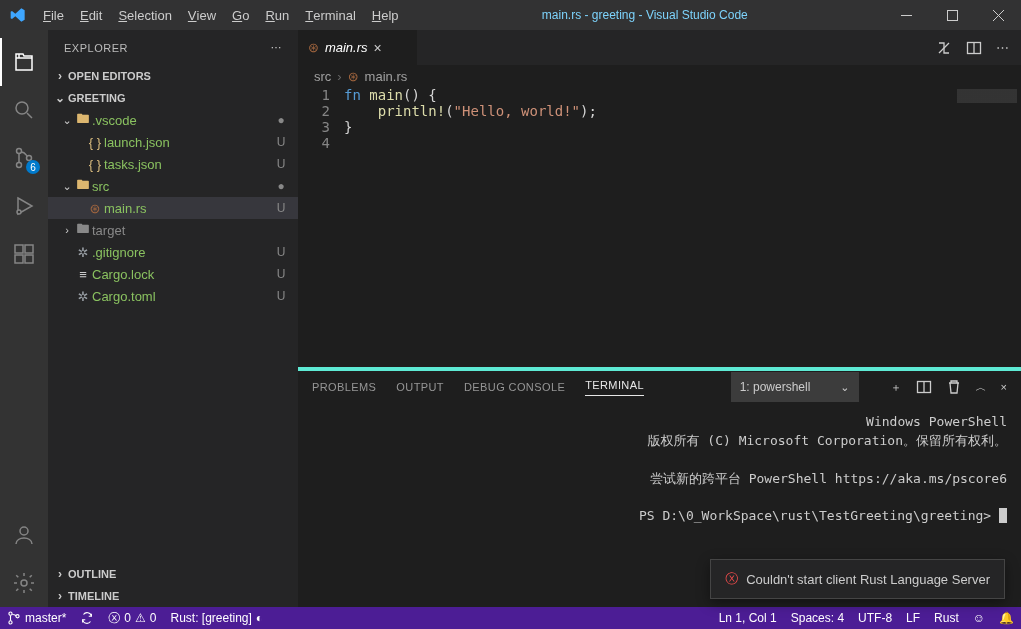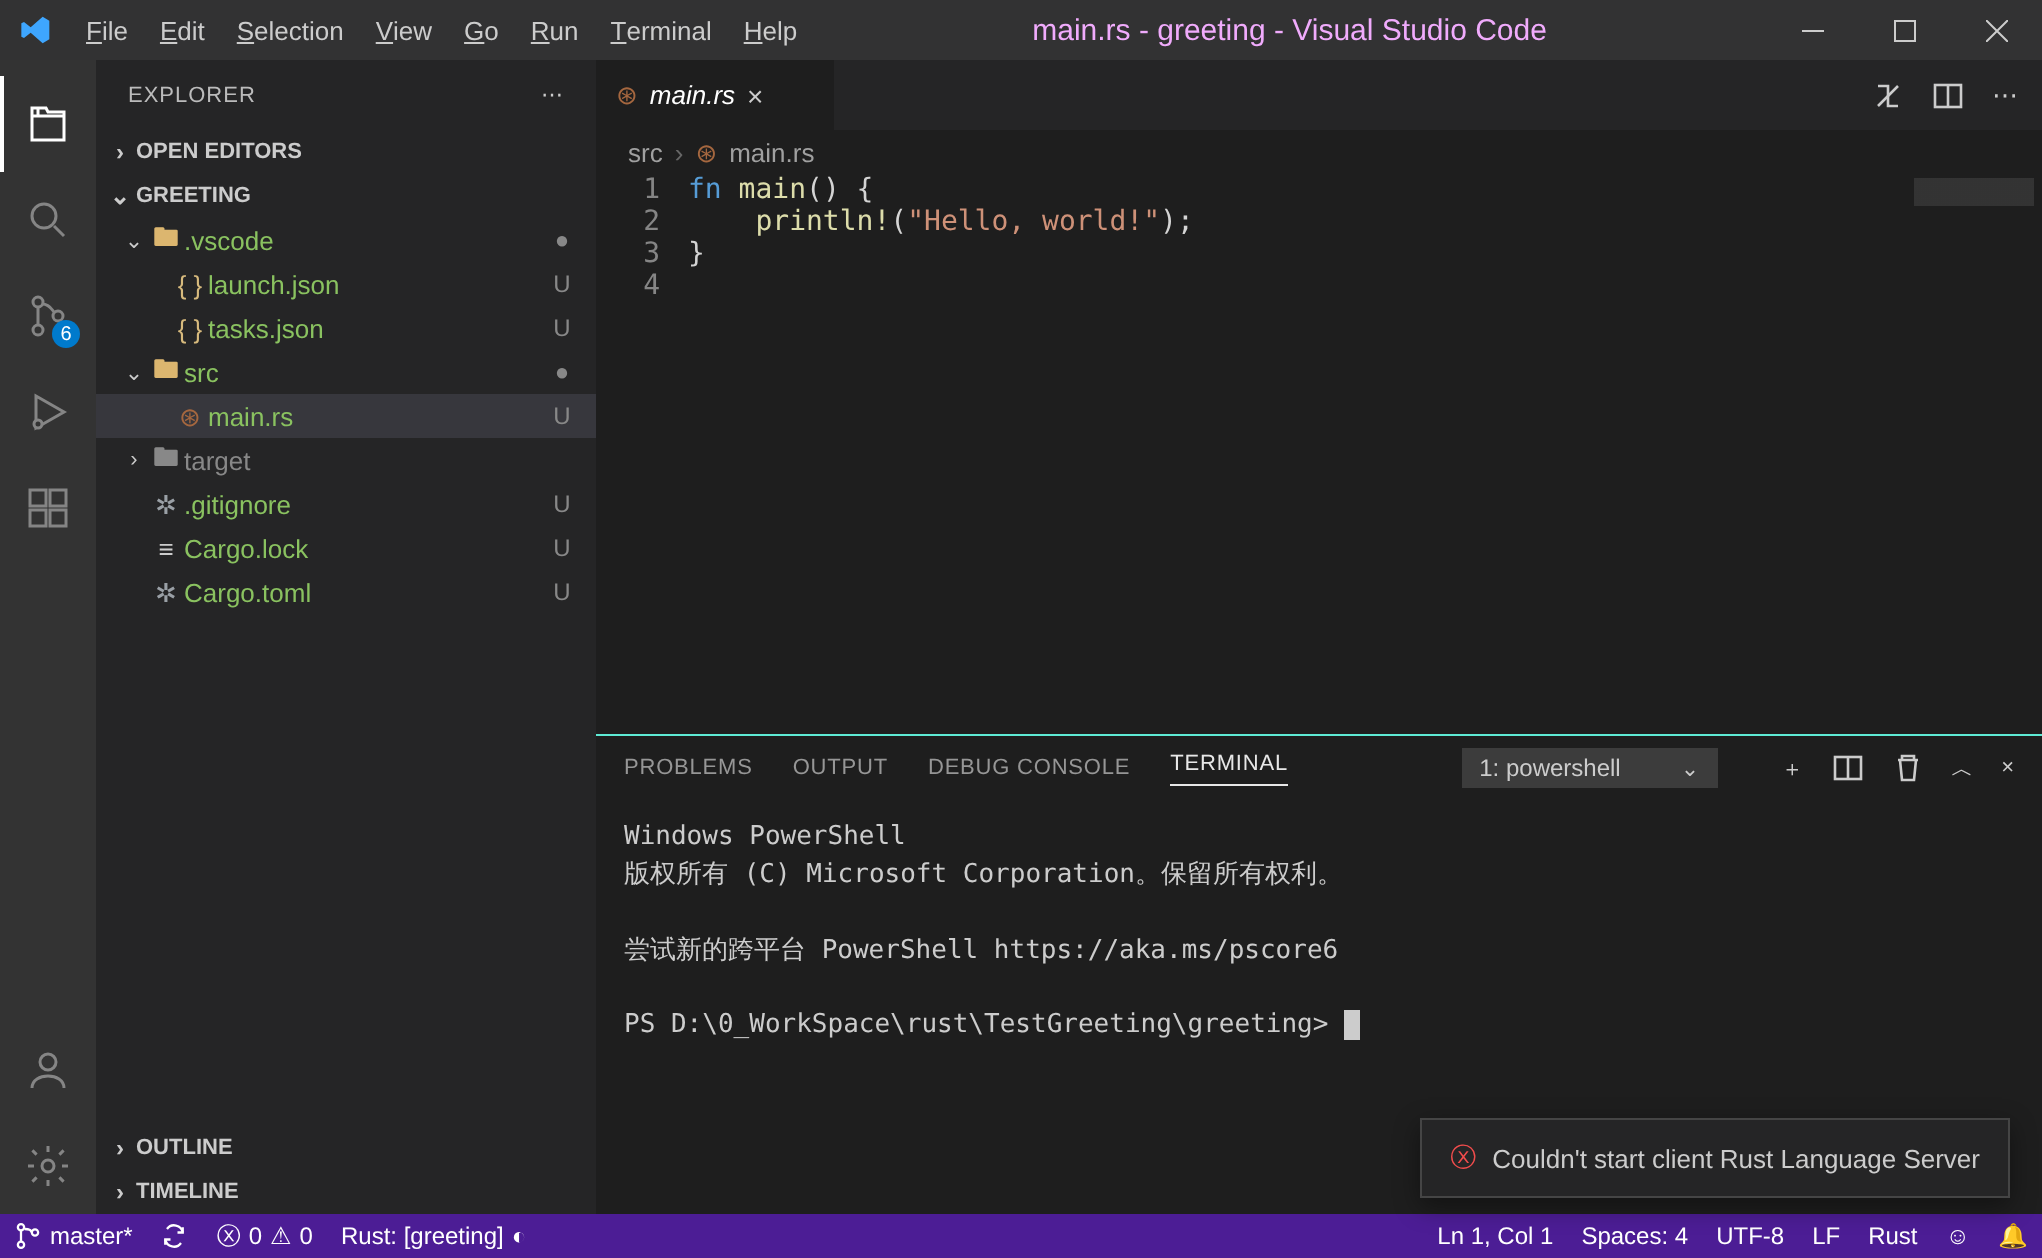--- a/index.html
+++ b/index.html
@@ -17,21 +17,21 @@
   height: 30px;
   background: #323233;
   display: flex;
   align-items: center;
   -webkit-app-region: drag;
 }
 .vscode-logo { width: 35px; display:flex; align-items:center; justify-content:center; }
 .menubar { display: flex; height: 100%; }
 .menu-item { padding: 0 8px; display:flex; align-items:center; color:#ccc; }
 .menu-item .u { text-decoration: underline; }
-.title-center { flex:1; text-align:center; color:#f0abfc; font-size:15px; }
+.title-center { flex:1; text-align:center; color:#7dd3fc; font-size:12px; }
 .win-controls { display:flex; height:100%; }
 .win-btn { width:46px; display:flex; align-items:center; justify-content:center; color:#ccc; }
 .main-area { display:flex; flex:1; min-height:0; }
 .activitybar {
   width:48px; background:#333333;
   display:flex; flex-direction:column; align-items:center;
   padding-top:8px;
 }
 .act-icon { width:48px; height:48px; display:flex; align-items:center; justify-content:center; color:#858585; position:relative; }
 .act-icon.active { color:#fff; }
@@ -70,26 +70,26 @@
 .breadcrumbs .sep { color:#666; }
 .editor-body { flex:1; display:flex; font-family: Consolas, monospace; font-size:14px; position:relative; }
 .gutter { width:46px; text-align:right; color:#858585; padding-right:14px; user-select:none; }
 .code { flex:1; white-space:pre; color:#d4d4d4; }
 .kw { color:#569cd6; }
 .fn { color:#dcdcaa; }
 .mac { color:#dcdcaa; }
 .str { color:#ce9178; }
 .punct { color:#d4d4d4; }
 .minimap { position:absolute; top:2px; right:4px; width:60px; height:14px; opacity:.2; background:linear-gradient(90deg,#888 0 100%); }
-.panel { height:240px; border-top:1px solid #5eead4; display:flex; flex-direction:column; background:#1e1e1e; }
+.panel { height:240px; border-top:4px solid #5eead4; display:flex; flex-direction:column; background:#1e1e1e;text-align:right; }
 .panel-tabs { height:32px; display:flex; align-items:center; padding:0 14px; gap:20px; color:#969696; font-size:11px; }
 .panel-tab { letter-spacing:.4px; }
 .panel-tab.active { color:#e7e7e7; border-bottom:1px solid #e7e7e7; padding-bottom:4px; }
 .panel-tabs .spacer { flex:1; }
-.term-select { background:#3c3c3c; border:1px solid #3c3c3c; color:#ccc; height:20px; display:flex; align-items:center; padding:4px 8px; gap:30px; font-size:12px; }
+.term-select { background:#3c3c3c; border:1px solid #3c3c3c; color:#ccc; height:20px; display:flex; align-items:center; padding:14px 8px; gap:30px; font-size:12px; }
 .term-select .chev { font-size:11px; }
 .panel-actions { display:flex; align-items:center; gap:14px; color:#ccc; margin-left:12px; }
 .terminal { flex:1; padding:10px 14px; font-family: Consolas, monospace; font-size:13px; color:#ccc; line-height:1.45; white-space:pre-wrap; }
 .cursor { display:inline-block; width:8px; height:15px; background:#cccccc; vertical-align:text-bottom; }
 .toast {
   position:absolute; right:16px; bottom:8px;
   background:#252526; border:1px solid #454545;
   padding:10px 14px; display:flex; align-items:center; gap:8px;
   color:#ccc; font-size:13px;
   box-shadow:0 4px 12px rgba(0,0,0,.4);

